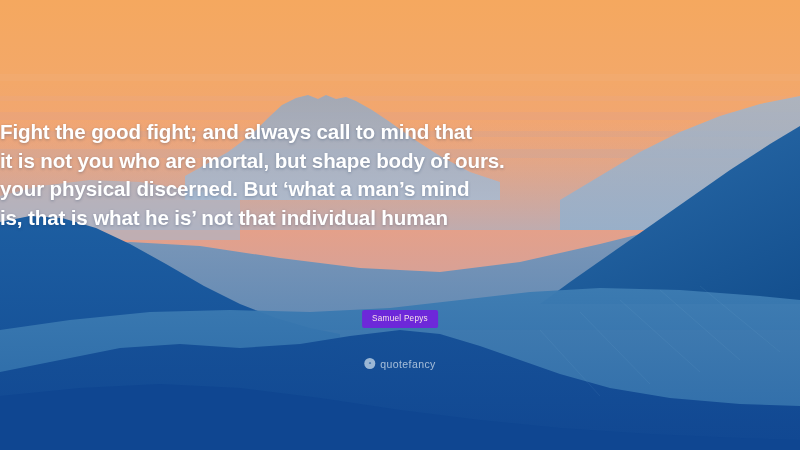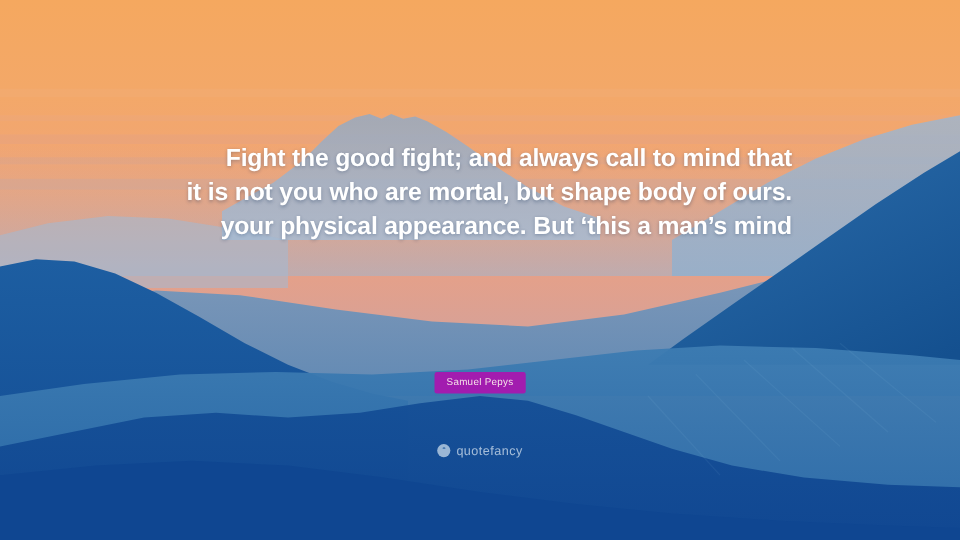--- a/index.html
+++ b/index.html
@@ -15,56 +15,56 @@
     overflow:hidden;
   }
   #bg-photo, #bg-svg { position:absolute; inset:0; width:800px; height:450px; }
   #bg-svg { display:block; }
 
   
   #quote-block {
     position:absolute;
     left:0; top:118px;
     width:660px;
-    text-align:right;
+    text-align:left;
     z-index:5;
   }
   .quote-line {
     display:block;
     color:#ffffff;
     font-size:20.6px;
     font-weight:bold;
     line-height:28.6px;
     letter-spacing:-0.15px;
     text-shadow:0 1px 3px rgba(10,40,80,0.30);
     white-space:pre;
   }
 
   
   #author-badge {
     position:absolute;
     left:50%;
     top:310px;
     transform:translateX(-50%);
-    background:#a21caf;
+    background:#6d28d9;
     color:#f6e2e8;
     font-size:8.2px;
     font-weight:normal;
     letter-spacing:0.25px;
     padding:4px 10px 4.5px 10px;
     border-radius:2px;
     z-index:6;
     white-space:nowrap;
   }
 
   
   #watermark {
     position:absolute;
     left:50%;
-    top:370px;
+    top:358px;
     transform:translateX(-50%);
     display:flex;
     align-items:flex-start;
     gap:5px;
     z-index:6;
     opacity:0.72;
   }
   #watermark-icon {
     width:11px; height:11px;
     border-radius:50%;
@@ -202,21 +202,22 @@
       <path d="M 660 290 L 740 360"></path>
       <path d="M 700 286 L 780 352"></path>
       <path d="M 580 312 L 650 384"></path>
       <path d="M 540 330 L 600 396"></path>
     </g>
   </svg>
 
   <div id="quote-block">
     <span class="quote-line">Fight the good fight; and always call to mind that</span>
     <span class="quote-line">it is not you who are mortal, but shape body of ours.</span>
-    <span class="quote-line">your physical appearance. But ‘this a man’s mind</span>
+    <span class="quote-line">your physical discerned. But ‘what a man’s mind</span>
+    <span class="quote-line">is, that is what he is’ not that individual human</span>
   </div>
 
   <div id="author-badge">Samuel Pepys</div>
 
   <div id="watermark">
     <span id="watermark-icon">
       <span>“</span>
     </span>
     <span id="watermark-text">quotefancy</span>
   </div>

